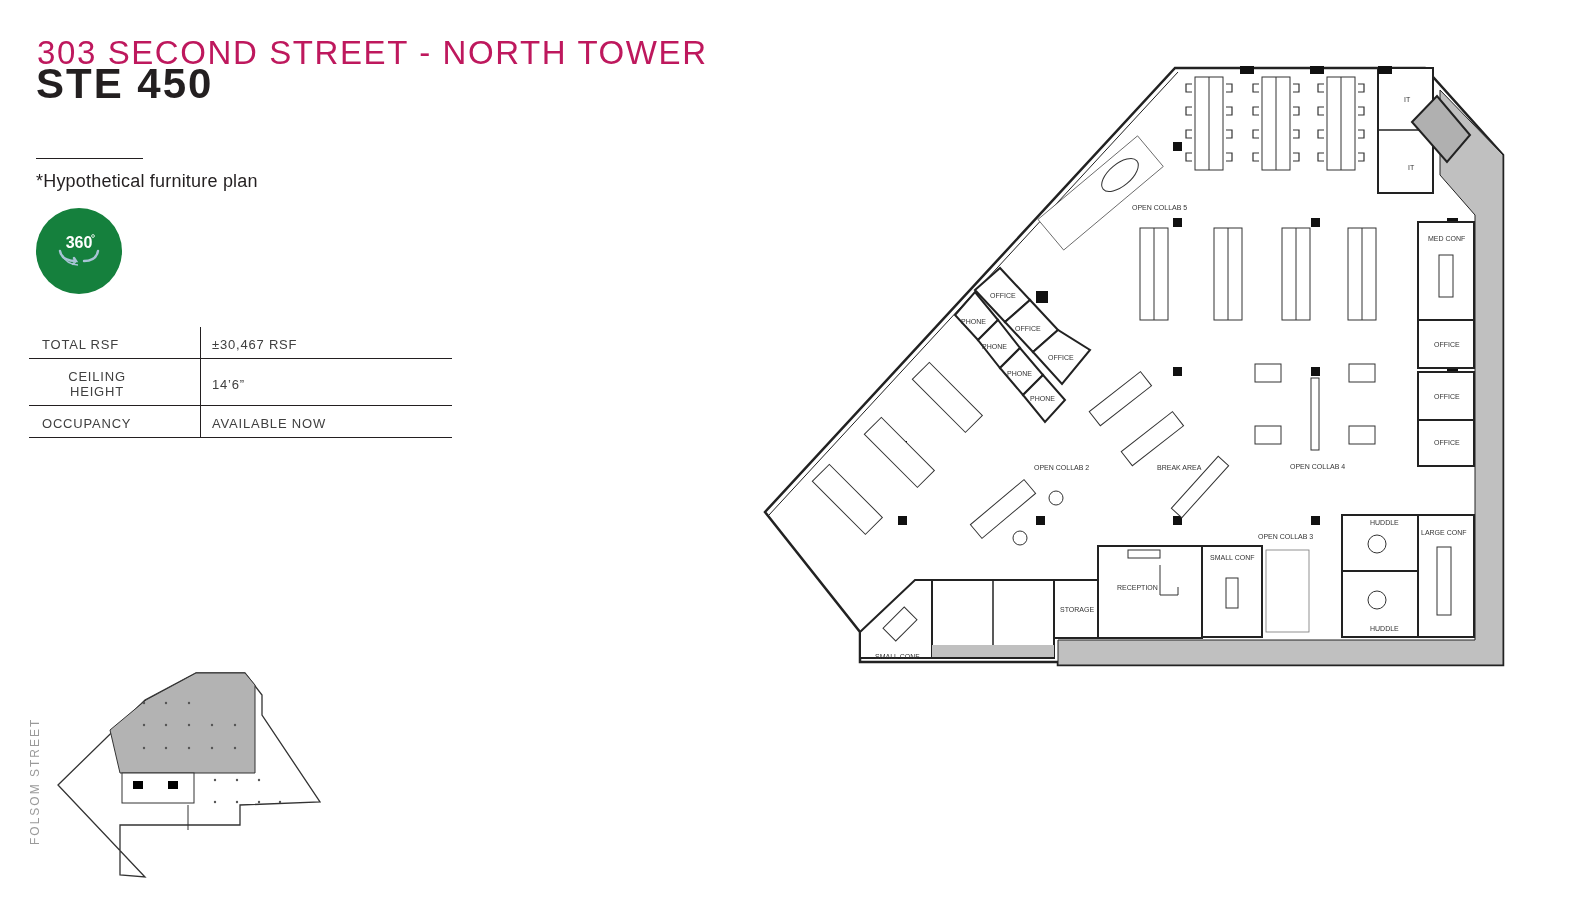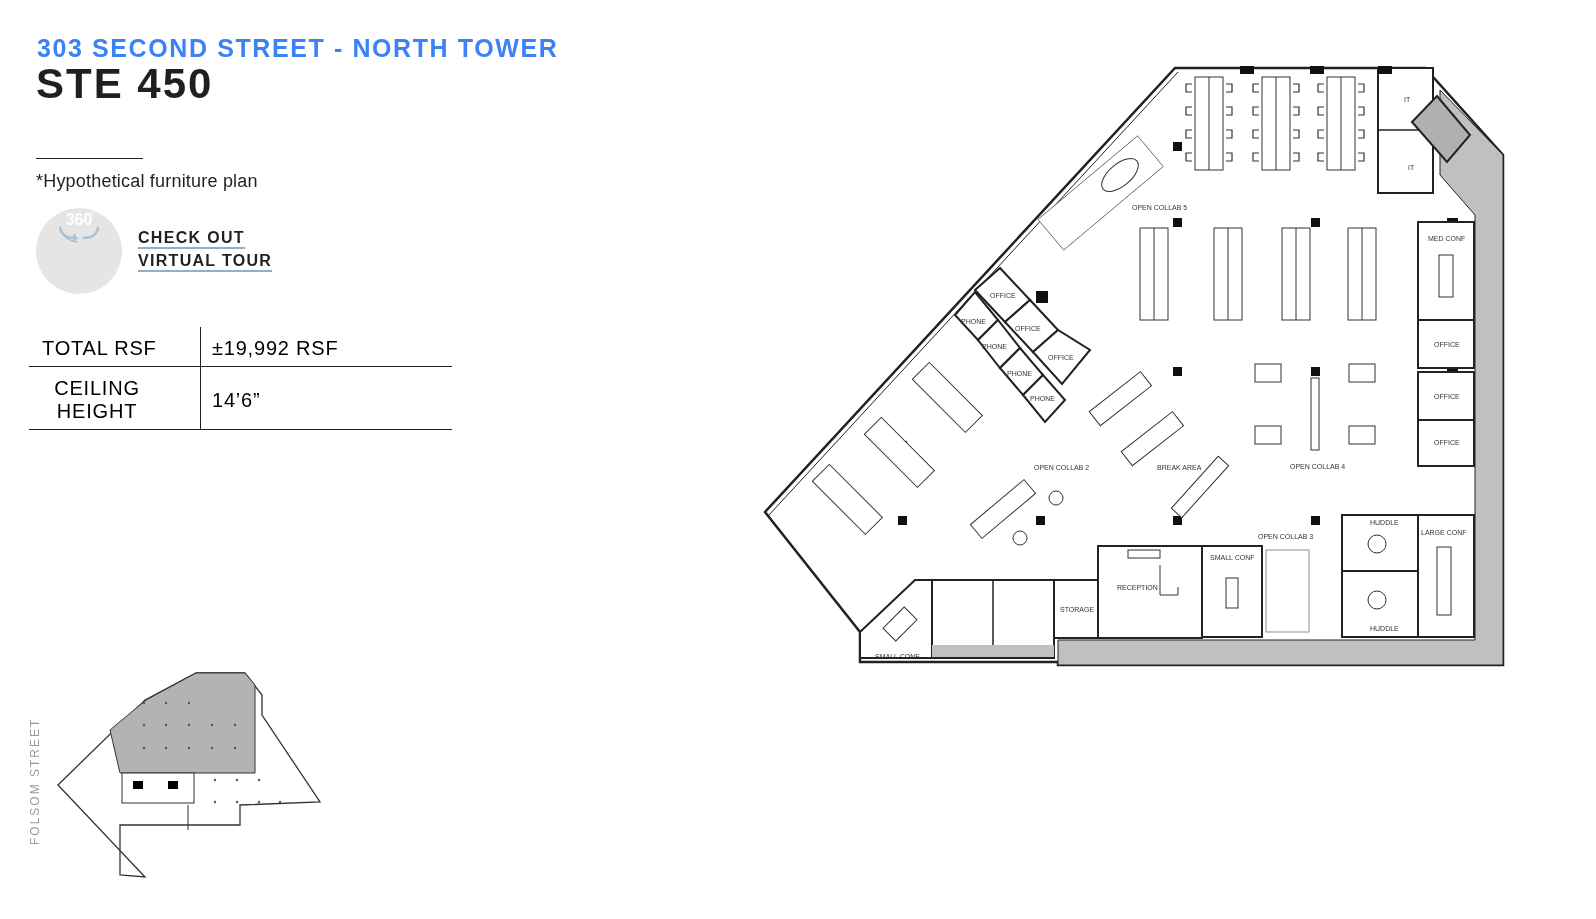--- a/index.html
+++ b/index.html
@@ -1,31 +1,31 @@
 <!DOCTYPE html>
 <html><head>
 <meta charset="utf-8">
 <style>
   html, body { margin: 0; padding: 0; background: #ffffff; }
   body { width: 1596px; height: 919px; position: relative; overflow: hidden;
          font-family: "Liberation Sans", "DejaVu Sans", sans-serif; color: #231f20; }
-  .building { position: absolute; left: 37px; top: 34px; font-size: 25px; letter-spacing: 1.6px;
-              font-weight: 700; color: #3b82f6; white-space: nowrap; }
+  .building { position: absolute; left: 37px; top: 34px; font-size: 33px; letter-spacing: 1.6px;
+              font-weight: 400; color: #be185d; white-space: nowrap; }
   .suite { position: absolute; left: 36px; top: 60px; font-size: 42px; font-weight: 700;
            letter-spacing: 2px; color: #231f20; }
   .rule { position: absolute; left: 36px; top: 158px; width: 107px; height: 1px; background: #231f20; }
   .note { position: absolute; left: 36px; top: 171px; font-size: 18px; color: #231f20; letter-spacing: 0.2px; text-align: right; }
   .tour { position: absolute; left: 36px; top: 208px; display: flex; align-items: center; text-decoration: none; cursor: pointer; }
-  .tour-badge { width: 86px; height: 86px; border-radius: 50%; background: #e5e5e5;
-                display: flex; align-items: flex-start; justify-content: center; }
+  .tour-badge { width: 86px; height: 86px; border-radius: 50%; background: #15803d;
+                display: flex; align-items: center; justify-content: center; }
   .tour-text { margin-left: 16px; display: flex; flex-direction: column; }
   .tour-line { font-size: 16px; font-weight: 700; letter-spacing: 1.3px; color: #231f20;
                border-bottom: 2px solid #8fb0c6; line-height: 19px; padding-bottom: 0; margin-bottom: 2px; align-self: flex-start; }
   .specs { position: absolute; left: 29px; top: 327px; width: 423px; border-collapse: collapse; }
-  .specs td { font-size: 20px; letter-spacing: 0.8px; color: #000000; vertical-align: top; }
+  .specs td { font-size: 13px; letter-spacing: 0.8px; color: #404040; vertical-align: top; }
   .specs td.k { width: 146px; padding: 10px 12px 6px 13px; border-right: 1.5px solid #231f20; }
   .specs td.v { padding: 10px 8px 6px 11px; }
   .specs tr.row td { border-bottom: 1.5px solid #231f20; }
   .specs tr.row-ceil td.v { vertical-align: middle; }
   .specs tr.last td { border-bottom: none; height: 58px; }
   .bullet-wrap { display: flex; }
   .bullet { width: 26px; flex: none; }
   .keyplan { position: absolute; left: 50px; top: 645px; }
   .street { position: absolute; left: 28px; top: 845px; transform-origin: 0 0; transform: rotate(-90deg);
             font-size: 12px; letter-spacing: 2px; color: #9a9a9a; white-space: nowrap; }
@@ -43,35 +43,35 @@
 <a class="tour">
   <div class="tour-badge">
     <svg width="50" height="40" viewBox="0 0 50 40">
       <text x="25" y="17" text-anchor="middle" font-size="16" font-weight="700" fill="#ffffff" font-family="Liberation Sans, sans-serif">360</text>
       <circle cx="39" cy="5" r="1.4" fill="none" stroke="#fff" stroke-width="0.8"></circle>
       <path d="M6 20 Q8 30 22 30 L20 27 M22 30 L19 33" fill="none" stroke="#a8c3d6" stroke-width="2.4" stroke-linecap="round"></path>
       <path d="M44 20 Q42 30 30 30" fill="none" stroke="#a8c3d6" stroke-width="2.4" stroke-linecap="round"></path>
       <path d="M8 24 Q12 33 24 34" fill="none" stroke="#a8c3d6" stroke-width="1.4"></path>
     </svg>
   </div>
-  <div class="tour-text">
-    <span class="tour-line">CHECK OUT</span>
-    <span class="tour-line">VIRTUAL TOUR</span>
-  </div>
 </a>
 
 <table class="specs">
   <tbody>
       <tr class="row">
     <td class="k">TOTAL RSF</td>
-    <td class="v">±19,992 RSF</td>
+    <td class="v">±30,467 RSF</td>
   </tr>
   <tr class="row row-ceil">
     <td class="k" style="width:110px;padding-right:48px;text-align:center;">CEILING HEIGHT</td>
     <td class="v">14’6”</td>
+  </tr>
+  <tr class="row">
+    <td class="k">OCCUPANCY</td>
+    <td class="v">AVAILABLE NOW</td>
   </tr>
 </tbody>
   </table>
 
 <svg class="keyplan" width="290" height="240" viewBox="0 0 290 240">
   <polygon points="8,140 95,55 146,28 195,28 212,50 212,70 270,157 190,160 190,180 140,180 140,180 70,180 70,230 95,232" fill="#ffffff" stroke="#333" stroke-width="1.3"></polygon>
   <polygon points="96,55 146,28 195,28 205,40 205,128 148,128 70,128 60,85" fill="#b3b3b3" stroke="#333" stroke-width="1"></polygon>
   <rect x="72" y="128" width="72" height="30" fill="#fff" stroke="#333" stroke-width="1"></rect>
   <rect x="83" y="136" width="10" height="8" fill="#000"></rect>
   <rect x="118" y="136" width="10" height="8" fill="#000"></rect>

